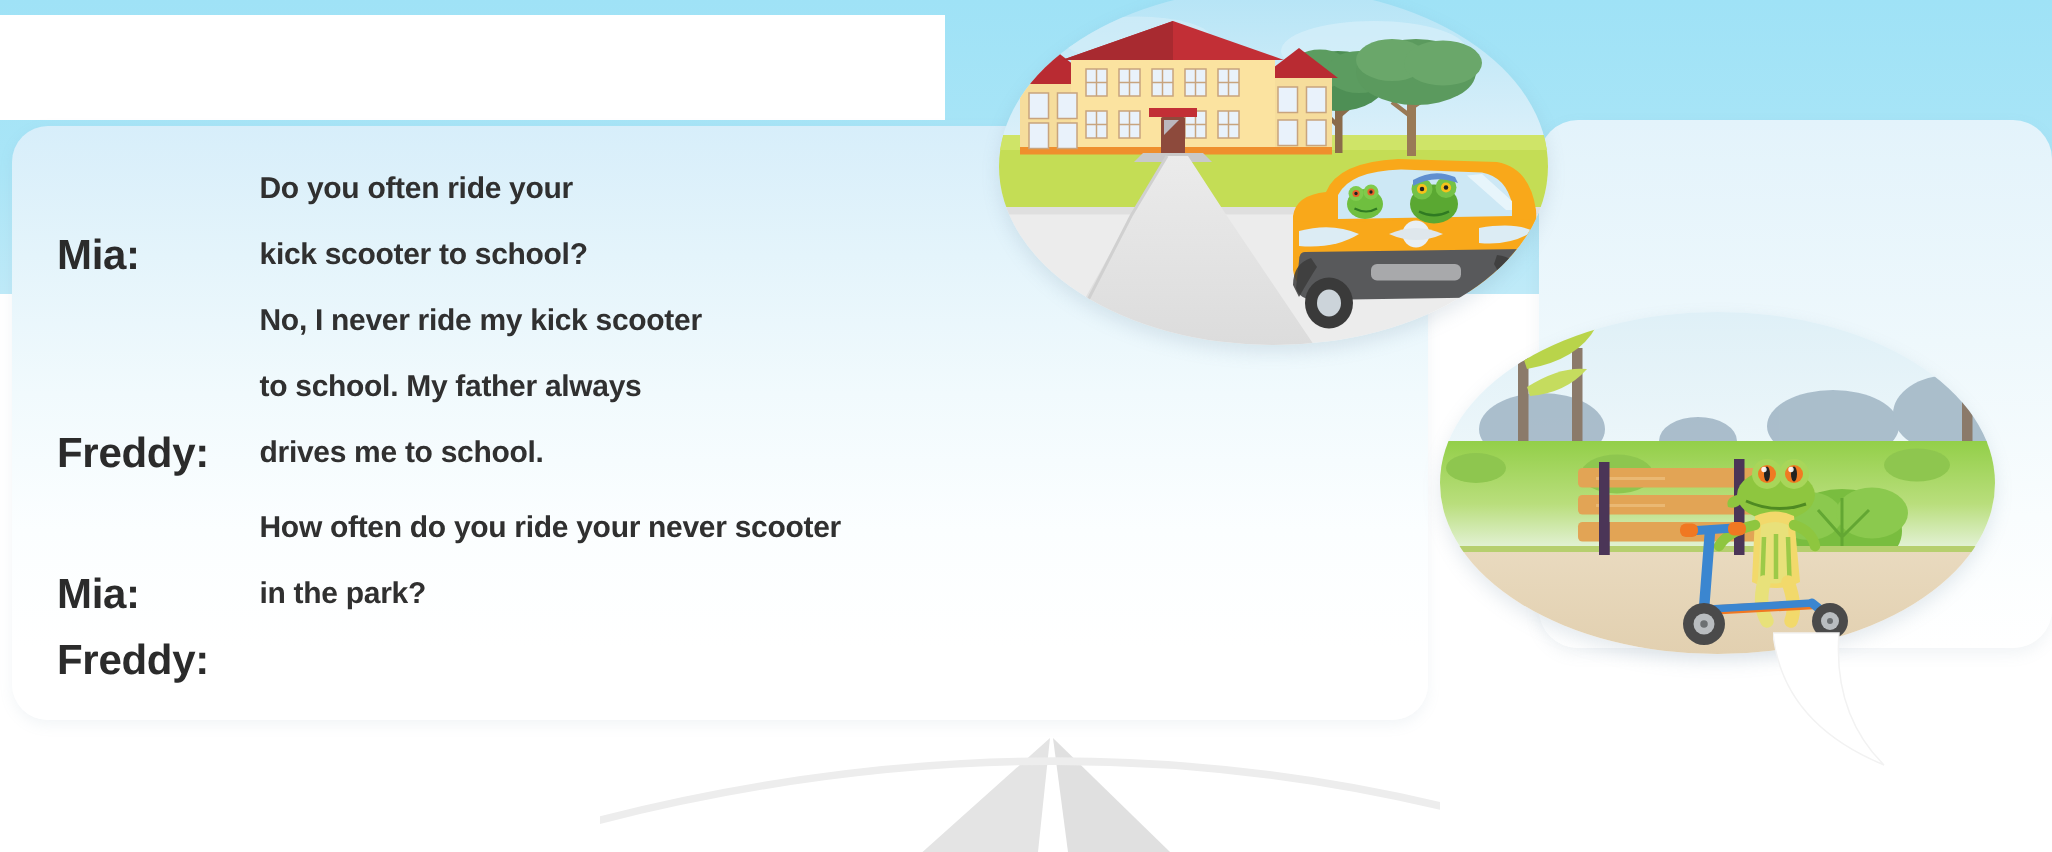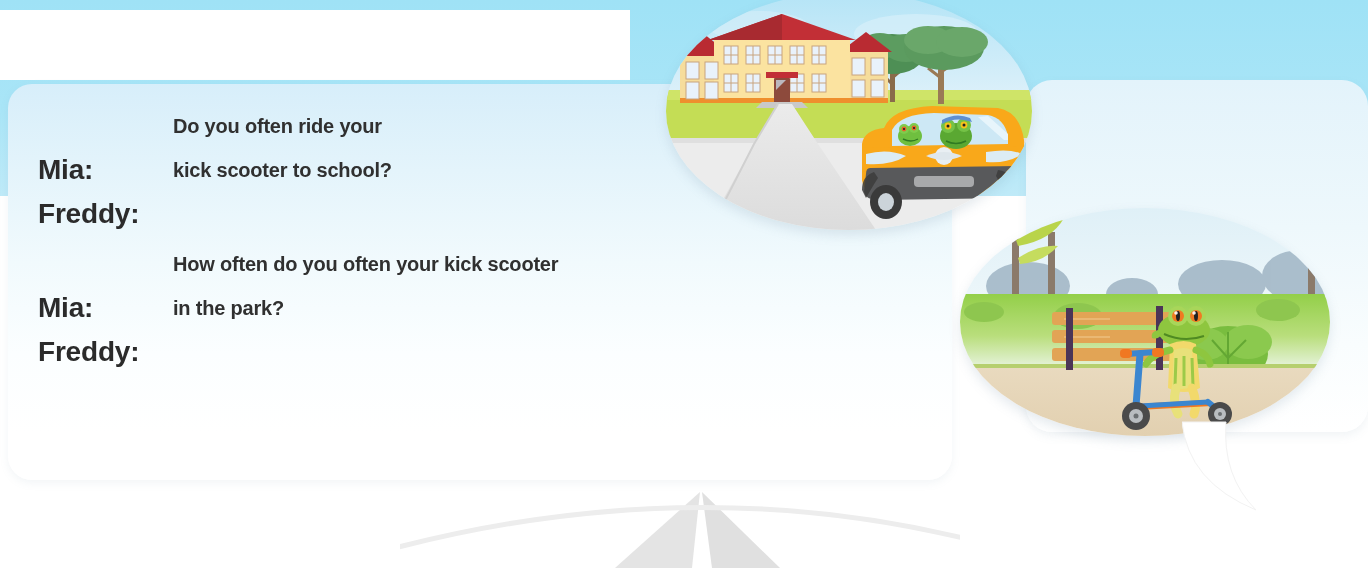--- a/index.html
+++ b/index.html
@@ -158,25 +158,28 @@
     <div class="dialogue-inner">
 
       <div class="line">
         <div class="speaker">Mia:</div>
         <div class="utterance">Do you often ride your
 kick scooter to school?</div>
       </div>
 
       <div class="line">
         <div class="speaker">Freddy:</div>
+        <div class="utterance">No, I never ride my kick scooter
+to school. My father always
+drives me to school.</div>
       </div>
 
       <div class="line gap">
         <div class="speaker">Mia:</div>
-        <div class="utterance">How often do you often your kick scooter
+        <div class="utterance">How often do you ride your never scooter
 in the park?</div>
       </div>
 
       <div class="line">
         <div class="speaker">Freddy:</div>
       </div>
 
     </div>
   </div>
 

